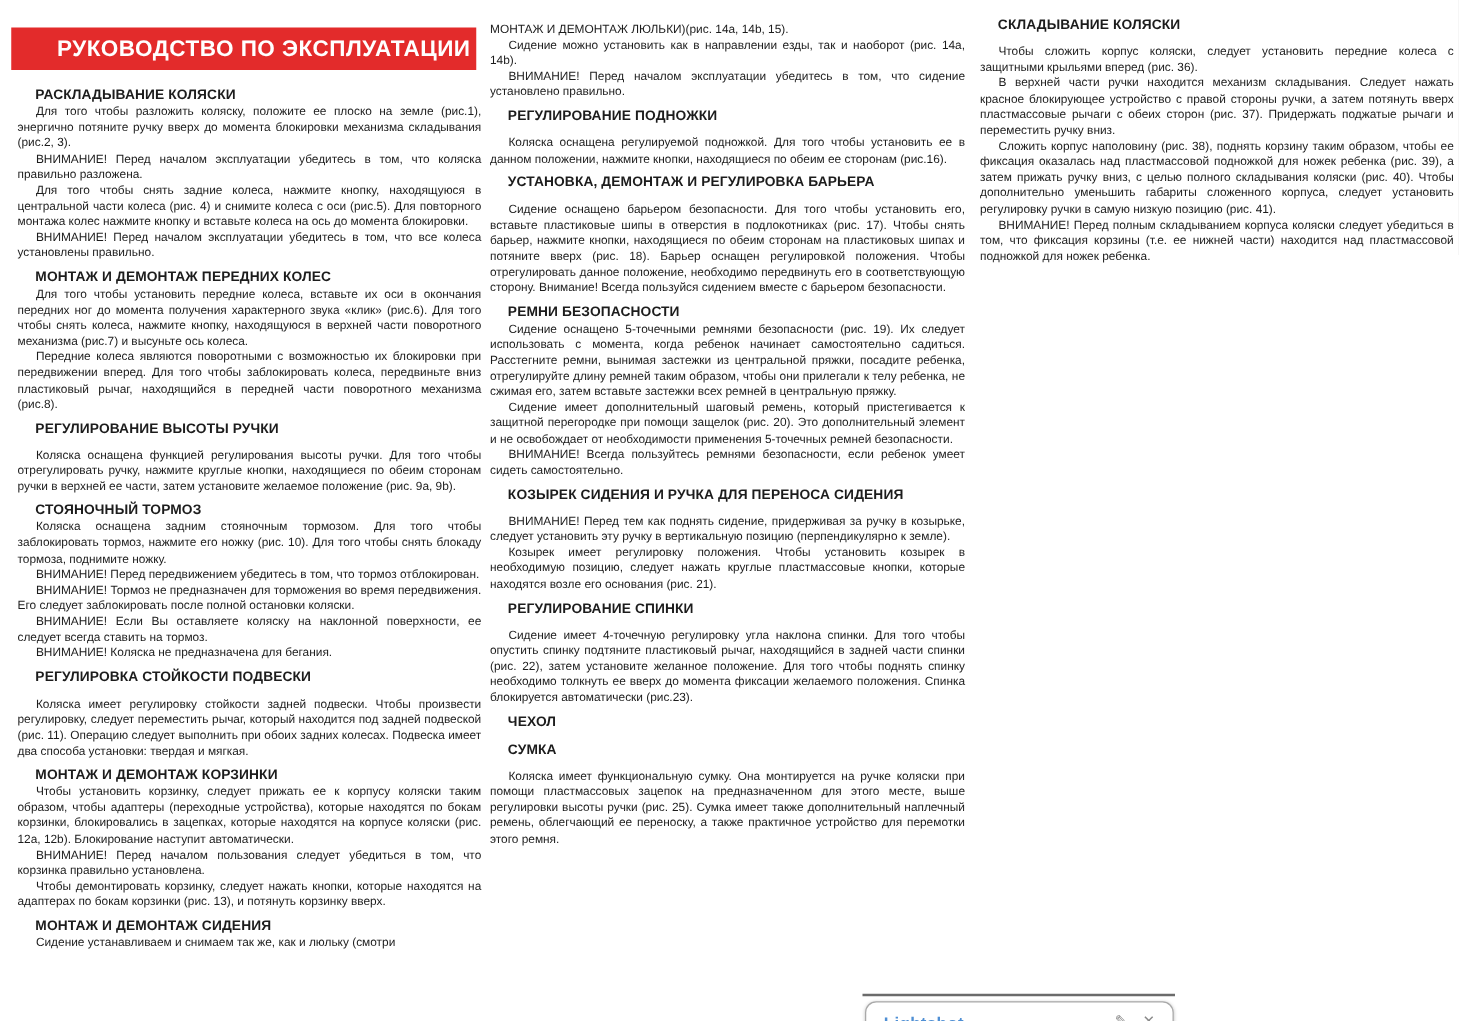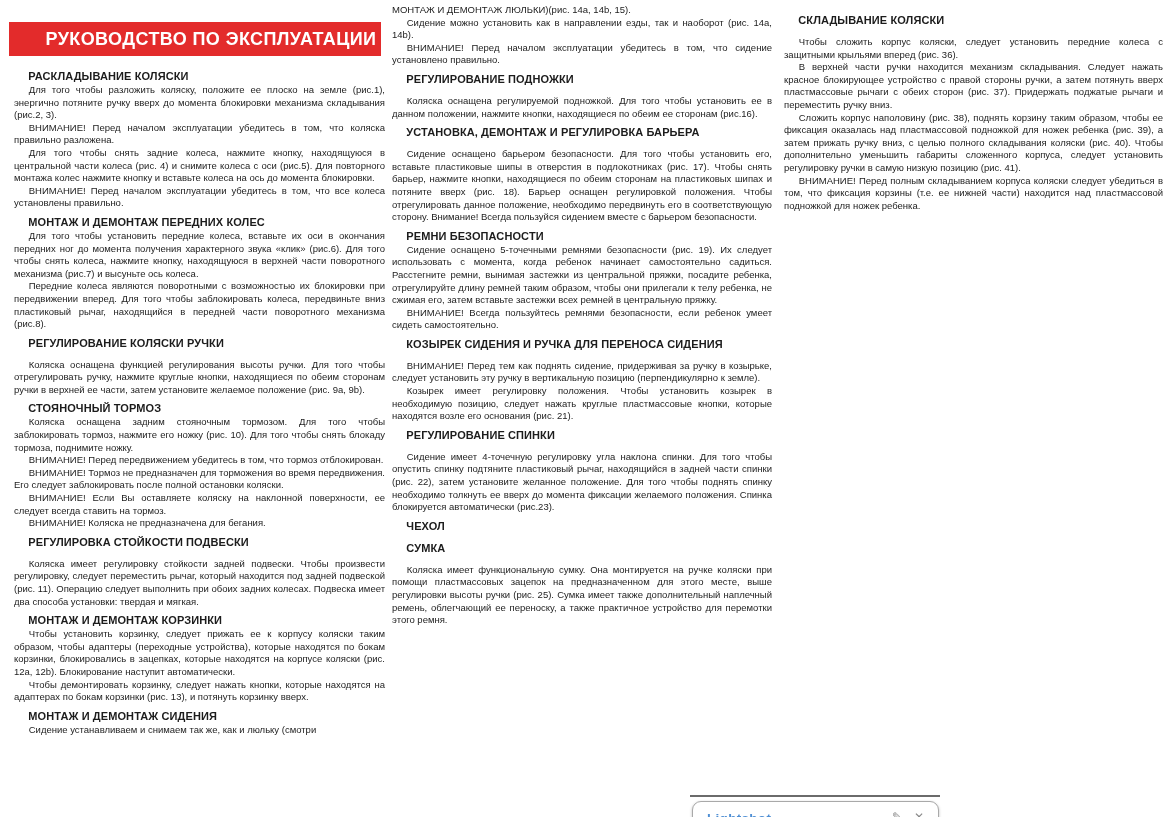--- a/index.html
+++ b/index.html
@@ -24,21 +24,21 @@
     align-items: center;
     justify-content: center;
     font-weight: bold;
     font-size: 18px;
     letter-spacing: 0.4px;
     color: #ffffff;
     padding-left: 32px;
   }
   .column { position: absolute; }
   .column-1 { left: 14px;  width: 371px; top: 64px; }
-  .column-2 { left: 392px; width: 380px; top: 4px; }
+  .column-2 { left: 392px; width: 380px; top: 18px; }
   .column-3 { left: 784px; width: 379px; top: 8px; }
   h2.heading {
     font-size: 11px;
     font-weight: bold;
     margin: 6px 0 1px 0;
     text-indent: 1.3em;
     line-height: 13px;
     letter-spacing: 0.1px;
   }
   h2.heading.space-after { margin-bottom: 9px; }
@@ -98,46 +98,48 @@
   <div id="columns">
       <div class="column column-1">
         <h2 class="heading">РАСКЛАДЫВАНИЕ КОЛЯСКИ</h2>
         <p class="para">Для того чтобы разложить коляску, положите ее плоско на земле (рис.1), энергично потяните ручку вверх до момента блокировки механизма складывания (рис.2, 3).</p>
         <p class="para">ВНИМАНИЕ! Перед началом эксплуатации убедитесь в том, что коляска правильно разложена.</p>
         <p class="para">Для того чтобы снять задние колеса, нажмите кнопку, находящуюся в центральной части колеса (рис. 4) и снимите колеса с оси (рис.5). Для повторного монтажа колес нажмите кнопку и вставьте колеса на ось до момента блокировки.</p>
         <p class="para">ВНИМАНИЕ! Перед началом эксплуатации убедитесь в том, что все колеса установлены правильно.</p>
         <h2 class="heading">МОНТАЖ И ДЕМОНТАЖ ПЕРЕДНИХ КОЛЕС</h2>
         <p class="para">Для того чтобы установить передние колеса, вставьте их оси в окончания передних ног до момента получения характерного звука «клик» (рис.6). Для того чтобы снять колеса, нажмите кнопку, находящуюся в верхней части поворотного механизма (рис.7) и высуньте ось колеса.</p>
         <p class="para">Передние колеса являются поворотными с возможностью их блокировки при передвижении вперед. Для того чтобы заблокировать колеса, передвиньте вниз пластиковый рычаг, находящийся в передней части поворотного механизма (рис.8).</p>
-        <h2 class="heading space-after">РЕГУЛИРОВАНИЕ КОЛЯСКИ РУЧКИ</h2>
+        <h2 class="heading space-after">РЕГУЛИРОВАНИЕ ВЫСОТЫ РУЧКИ</h2>
         <p class="para">Коляска оснащена функцией регулирования высоты ручки. Для того чтобы отрегулировать ручку, нажмите круглые кнопки, находящиеся по обеим сторонам ручки в верхней ее части, затем установите желаемое положение (рис. 9a, 9b).</p>
         <h2 class="heading">СТОЯНОЧНЫЙ ТОРМОЗ</h2>
         <p class="para">Коляска оснащена задним стояночным тормозом. Для того чтобы заблокировать тормоз, нажмите его ножку (рис. 10). Для того чтобы снять блокаду тормоза, поднимите ножку.</p>
         <p class="para">ВНИМАНИЕ! Перед передвижением убедитесь в том, что тормоз отблокирован.</p>
         <p class="para">ВНИМАНИЕ! Тормоз не предназначен для торможения во время передвижения. Его следует заблокировать после полной остановки коляски.</p>
         <p class="para">ВНИМАНИЕ! Если Вы оставляете коляску на наклонной поверхности, ее следует всегда ставить на тормоз.</p>
         <p class="para">ВНИМАНИЕ! Коляска не предназначена для бегания.</p>
         <h2 class="heading space-after">РЕГУЛИРОВКА СТОЙКОСТИ ПОДВЕСКИ</h2>
         <p class="para">Коляска имеет регулировку стойкости задней подвески. Чтобы произвести регулировку, следует переместить рычаг, который находится под задней подвеской (рис. 11). Операцию следует выполнить при обоих задних колесах. Подвеска имеет два способа установки: твердая и мягкая.</p>
         <h2 class="heading">МОНТАЖ И ДЕМОНТАЖ КОРЗИНКИ</h2>
         <p class="para">Чтобы установить корзинку, следует прижать ее к корпусу коляски таким образом, чтобы адаптеры (переходные устройства), которые находятся по бокам корзинки, блокировались в зацепках, которые находятся на корпусе коляски (рис. 12a, 12b). Блокирование наступит автоматически.</p>
+        <p class="para">ВНИМАНИЕ! Перед началом пользования следует убедиться в том, что корзинка правильно установлена.</p>
         <p class="para">Чтобы демонтировать корзинку, следует нажать кнопки, которые находятся на адаптерах по бокам корзинки (рис. 13), и потянуть корзинку вверх.</p>
         <h2 class="heading">МОНТАЖ И ДЕМОНТАЖ СИДЕНИЯ</h2>
         <p class="para">Сидение устанавливаем и снимаем так же, как и люльку (смотри</p>
       </div>
       <div class="column column-2">
         <p class="para_cont">МОНТАЖ И ДЕМОНТАЖ ЛЮЛЬКИ)(рис. 14a, 14b, 15).</p>
         <p class="para">Сидение можно установить как в направлении езды, так и наоборот (рис. 14a, 14b).</p>
         <p class="para">ВНИМАНИЕ! Перед началом эксплуатации убедитесь в том, что сидение установлено правильно.</p>
         <h2 class="heading space-after">РЕГУЛИРОВАНИЕ ПОДНОЖКИ</h2>
         <p class="para">Коляска оснащена регулируемой подножкой. Для того чтобы установить ее в данном положении, нажмите кнопки, находящиеся по обеим ее сторонам (рис.16).</p>
         <h2 class="heading space-after">УСТАНОВКА, ДЕМОНТАЖ И РЕГУЛИРОВКА БАРЬЕРА</h2>
         <p class="para">Сидение оснащено барьером безопасности. Для того чтобы установить его, вставьте пластиковые шипы в отверстия в подлокотниках (рис. 17). Чтобы снять барьер, нажмите кнопки, находящиеся по обеим сторонам на пластиковых шипах и потяните вверх (рис. 18). Барьер оснащен регулировкой положения. Чтобы отрегулировать данное положение, необходимо передвинуть его в соответствующую сторону. Внимание! Всегда пользуйся сидением вместе с барьером безопасности.</p>
         <h2 class="heading">РЕМНИ БЕЗОПАСНОСТИ</h2>
         <p class="para">Сидение оснащено 5-точечными ремнями безопасности (рис. 19). Их следует использовать с момента, когда ребенок начинает самостоятельно садиться. Расстегните ремни, вынимая застежки из центральной пряжки, посадите ребенка, отрегулируйте длину ремней таким образом, чтобы они прилегали к телу ребенка, не сжимая его, затем вставьте застежки всех ремней в центральную пряжку.</p>
+        <p class="para">Сидение имеет дополнительный шаговый ремень, который пристегивается к защитной перегородке при помощи защелок (рис. 20). Это дополнительный элемент и не освобождает от необходимости применения 5-точечных ремней безопасности.</p>
         <p class="para">ВНИМАНИЕ! Всегда пользуйтесь ремнями безопасности, если ребенок умеет сидеть самостоятельно.</p>
         <h2 class="heading space-after">КОЗЫРЕК СИДЕНИЯ И РУЧКА ДЛЯ ПЕРЕНОСА СИДЕНИЯ</h2>
         <p class="para">ВНИМАНИЕ! Перед тем как поднять сидение, придерживая за ручку в козырьке, следует установить эту ручку в вертикальную позицию (перпендикулярно к земле).</p>
         <p class="para">Козырек имеет регулировку положения. Чтобы установить козырек в необходимую позицию, следует нажать круглые пластмассовые кнопки, которые находятся возле его основания (рис. 21).</p>
         <h2 class="heading space-after">РЕГУЛИРОВАНИЕ СПИНКИ</h2>
         <p class="para">Сидение имеет 4-точечную регулировку угла наклона спинки. Для того чтобы опустить спинку подтяните пластиковый рычаг, находящийся в задней части спинки (рис. 22), затем установите желанное положение. Для того чтобы поднять спинку необходимо толкнуть ее вверх до момента фиксации желаемого положения. Спинка блокируется автоматически (рис.23).</p>
         <h2 class="heading space-after">ЧЕХОЛ</h2>
         <h2 class="heading space-after">СУМКА</h2>
         <p class="para">Коляска имеет функциональную сумку. Она монтируется на ручке коляски при помощи пластмассовых зацепок на предназначенном для этого месте, выше регулировки высоты ручки (рис. 25). Сумка имеет также дополнительный наплечный ремень, облегчающий ее переноску, а также практичное устройство для перемотки этого ремня.</p>
       </div>

